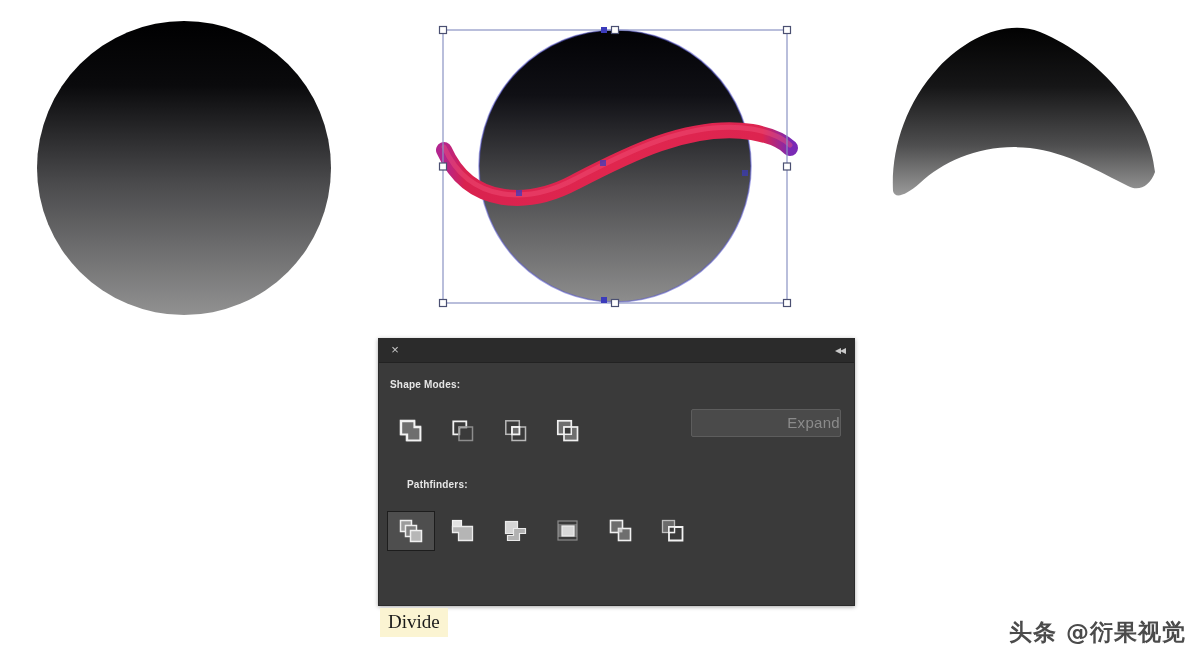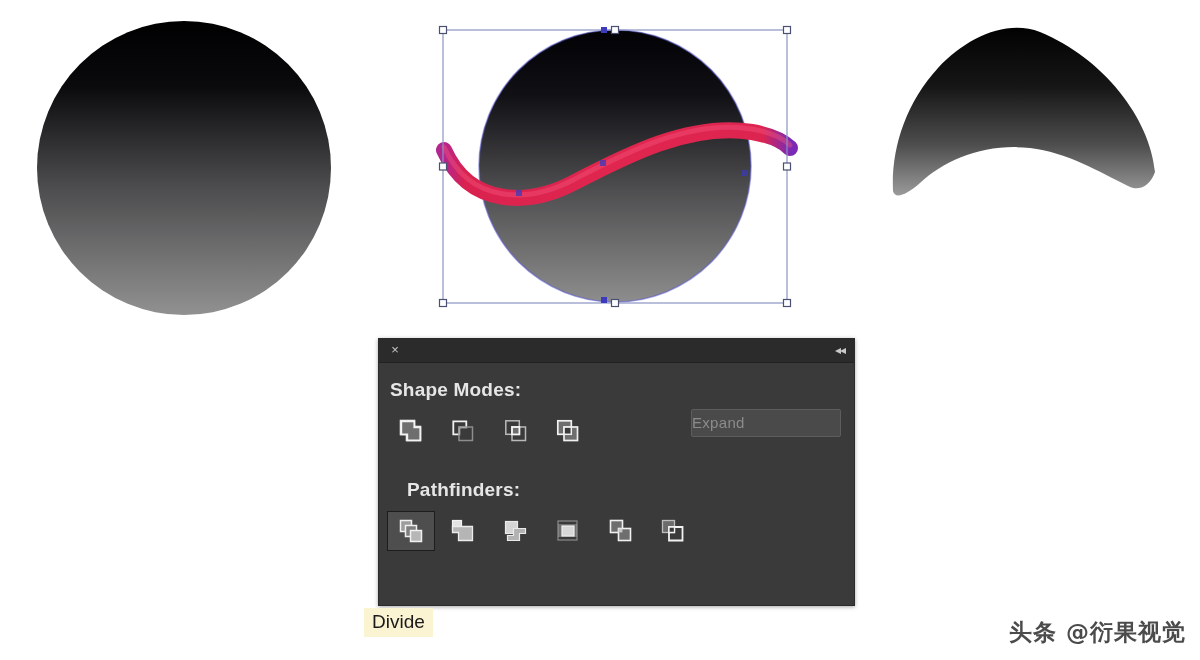--- a/index.html
+++ b/index.html
@@ -108,21 +108,21 @@
 
   .panel-body {
     position: relative;
     padding: 0;
     height: 215px;
   }
 
   .section-label {
     position: absolute;
     color: #e6e6e6;
-    font-size: 19px;
+    font-size: 10px;
     font-weight: bold;
     letter-spacing: .2px;
     white-space: nowrap;
   }
   #label-shape-modes { left: 11px; top: 16px; }
   #label-pathfinders { left: 11px; top: 116px; margin-left: 17px; }
 
   .icon-row { position: absolute; }
   #row-shape-modes { left: 8px; top: 48px; }
   #row-pathfinders { left: 8px; top: 148px; }
@@ -148,37 +148,37 @@
     left: 312px;
     top: 46px;
     width: 150px;
     height: 28px;
     background: #4a4a4a;
     border: 1px solid #5d5d5d;
     border-radius: 2px;
     color: #8b8b8b;
     font-size: 15px;
     line-height: 26px;
-    text-align: left;
+    text-align: right;
     box-sizing: border-box;
     cursor: default;
     letter-spacing: .3px;
   }
 
   
   #tooltip-divide {
     position: absolute;
-    left: 364px;
+    left: 380px;
     top: 608px;
     padding: 2px 8px 3px 8px;
     background: #fbf4d2;
     color: #1a1a1a;
     font-size: 19px;
     line-height: 24px;
-    font-family: Liberation Sans, sans-serif;
+    font-family: Liberation Serif, serif;
     white-space: nowrap;
   }
 
   
   #watermark {
     position: absolute;
     right: 14px;
     bottom: 12px;
     color: #3c3c3c;
     font-size: 23px;

